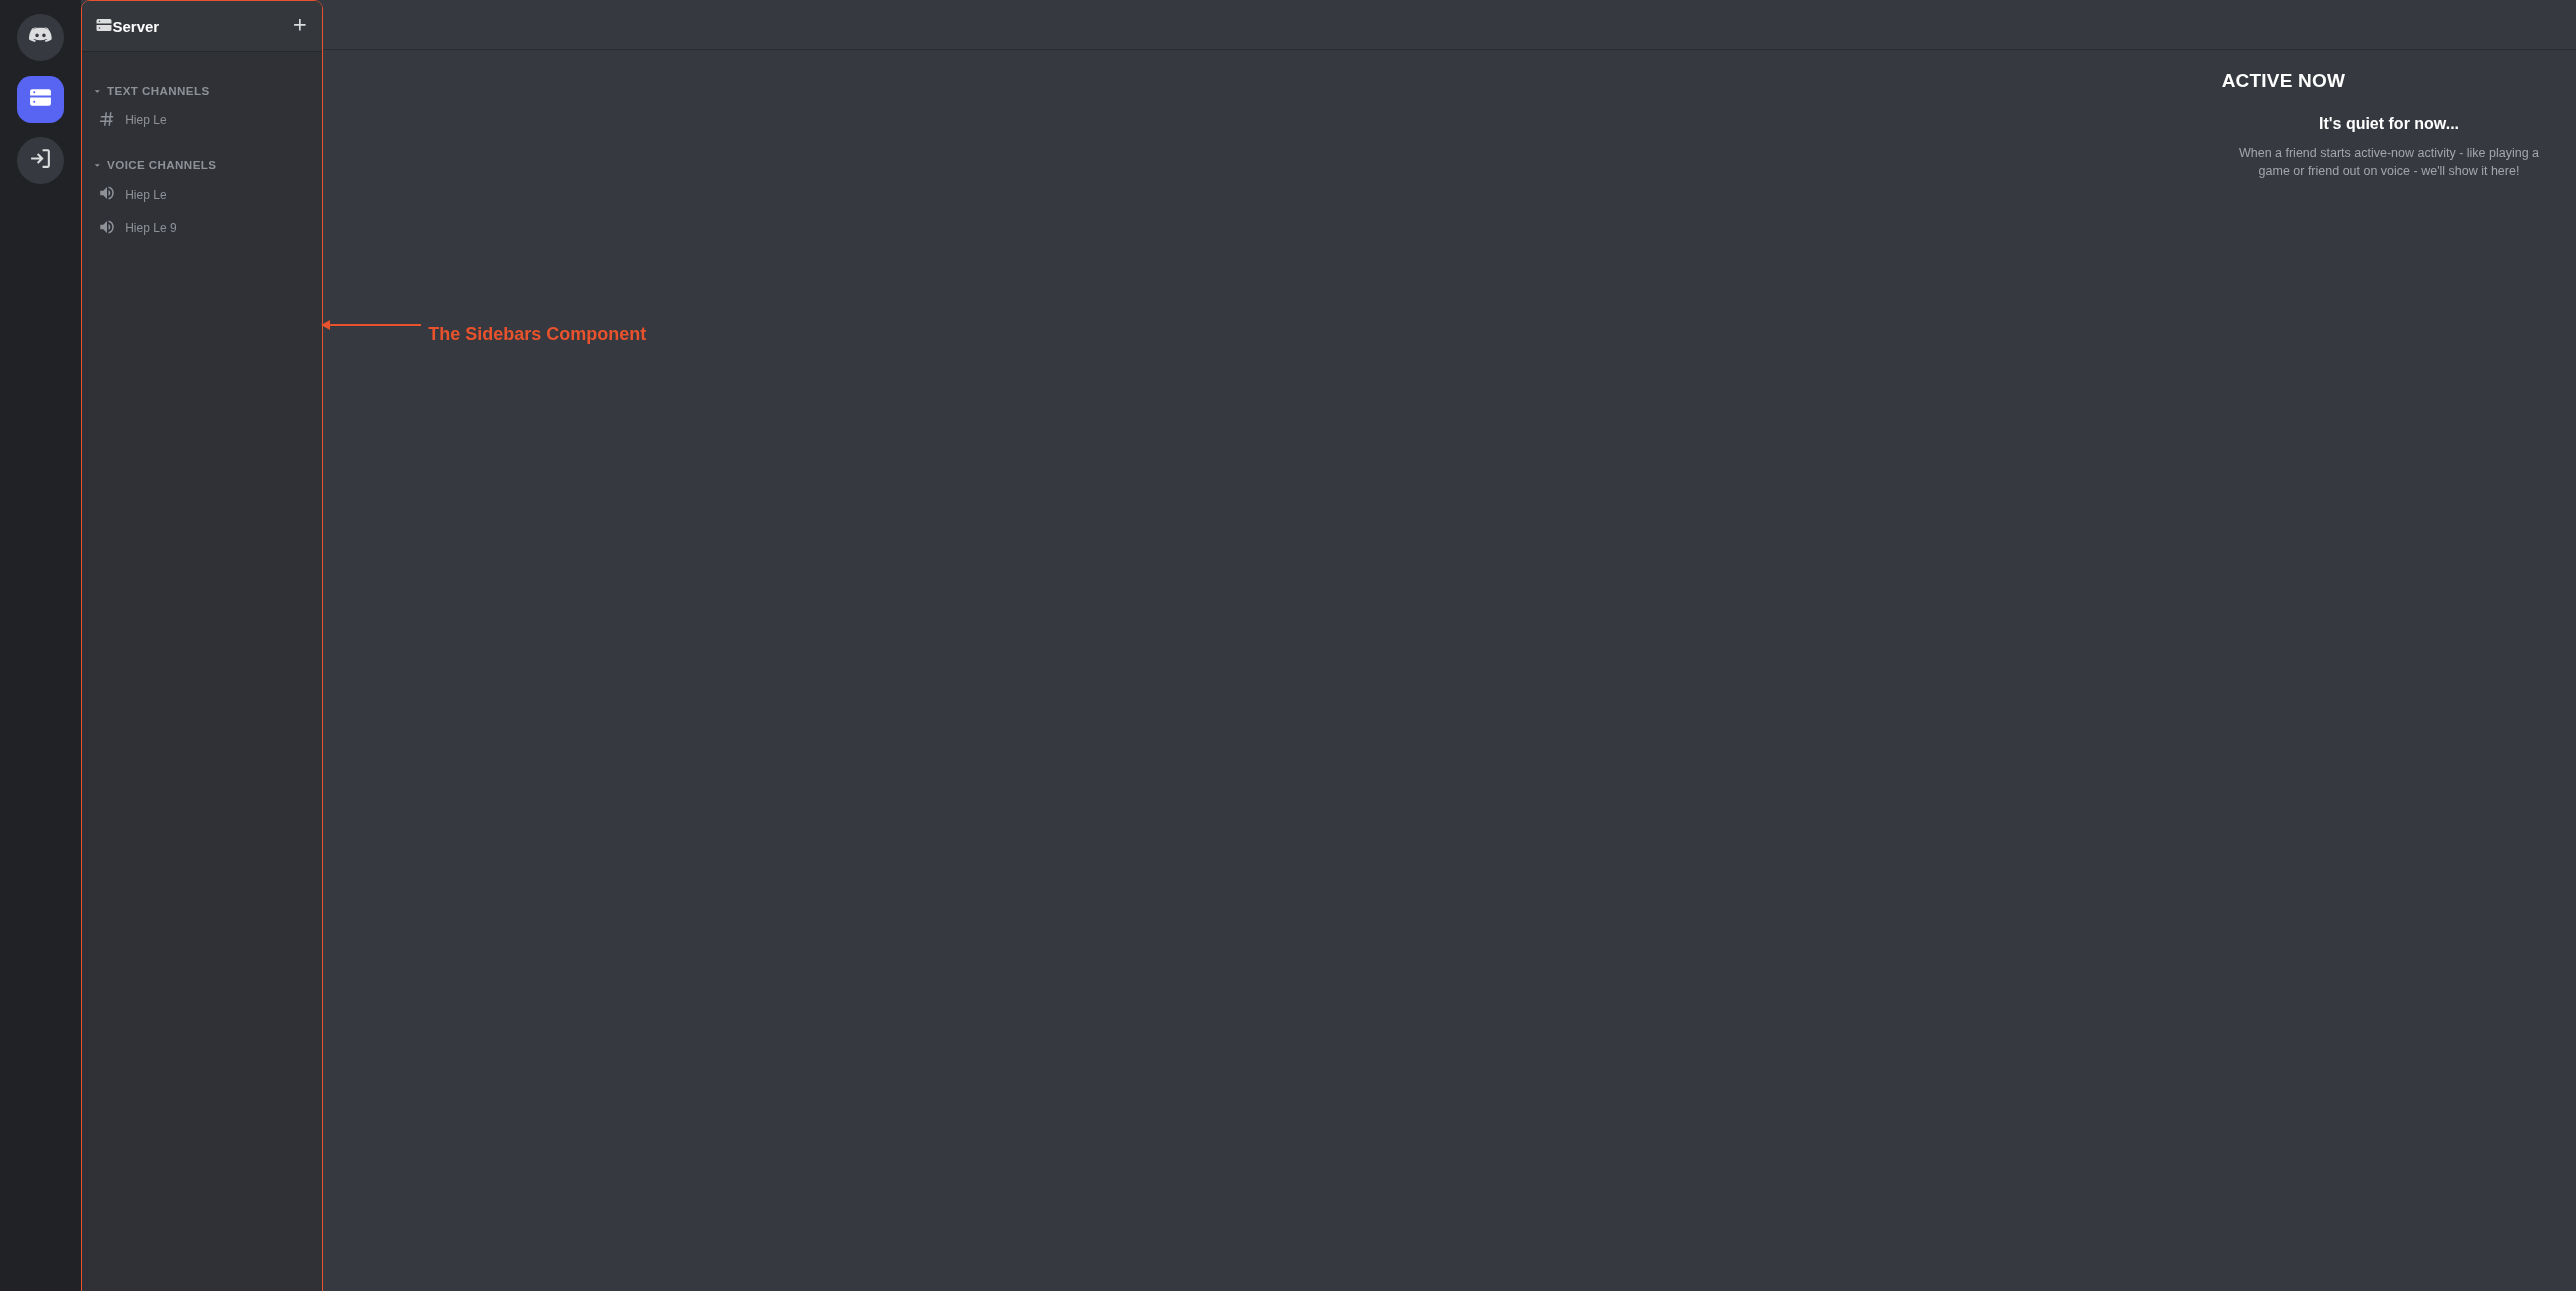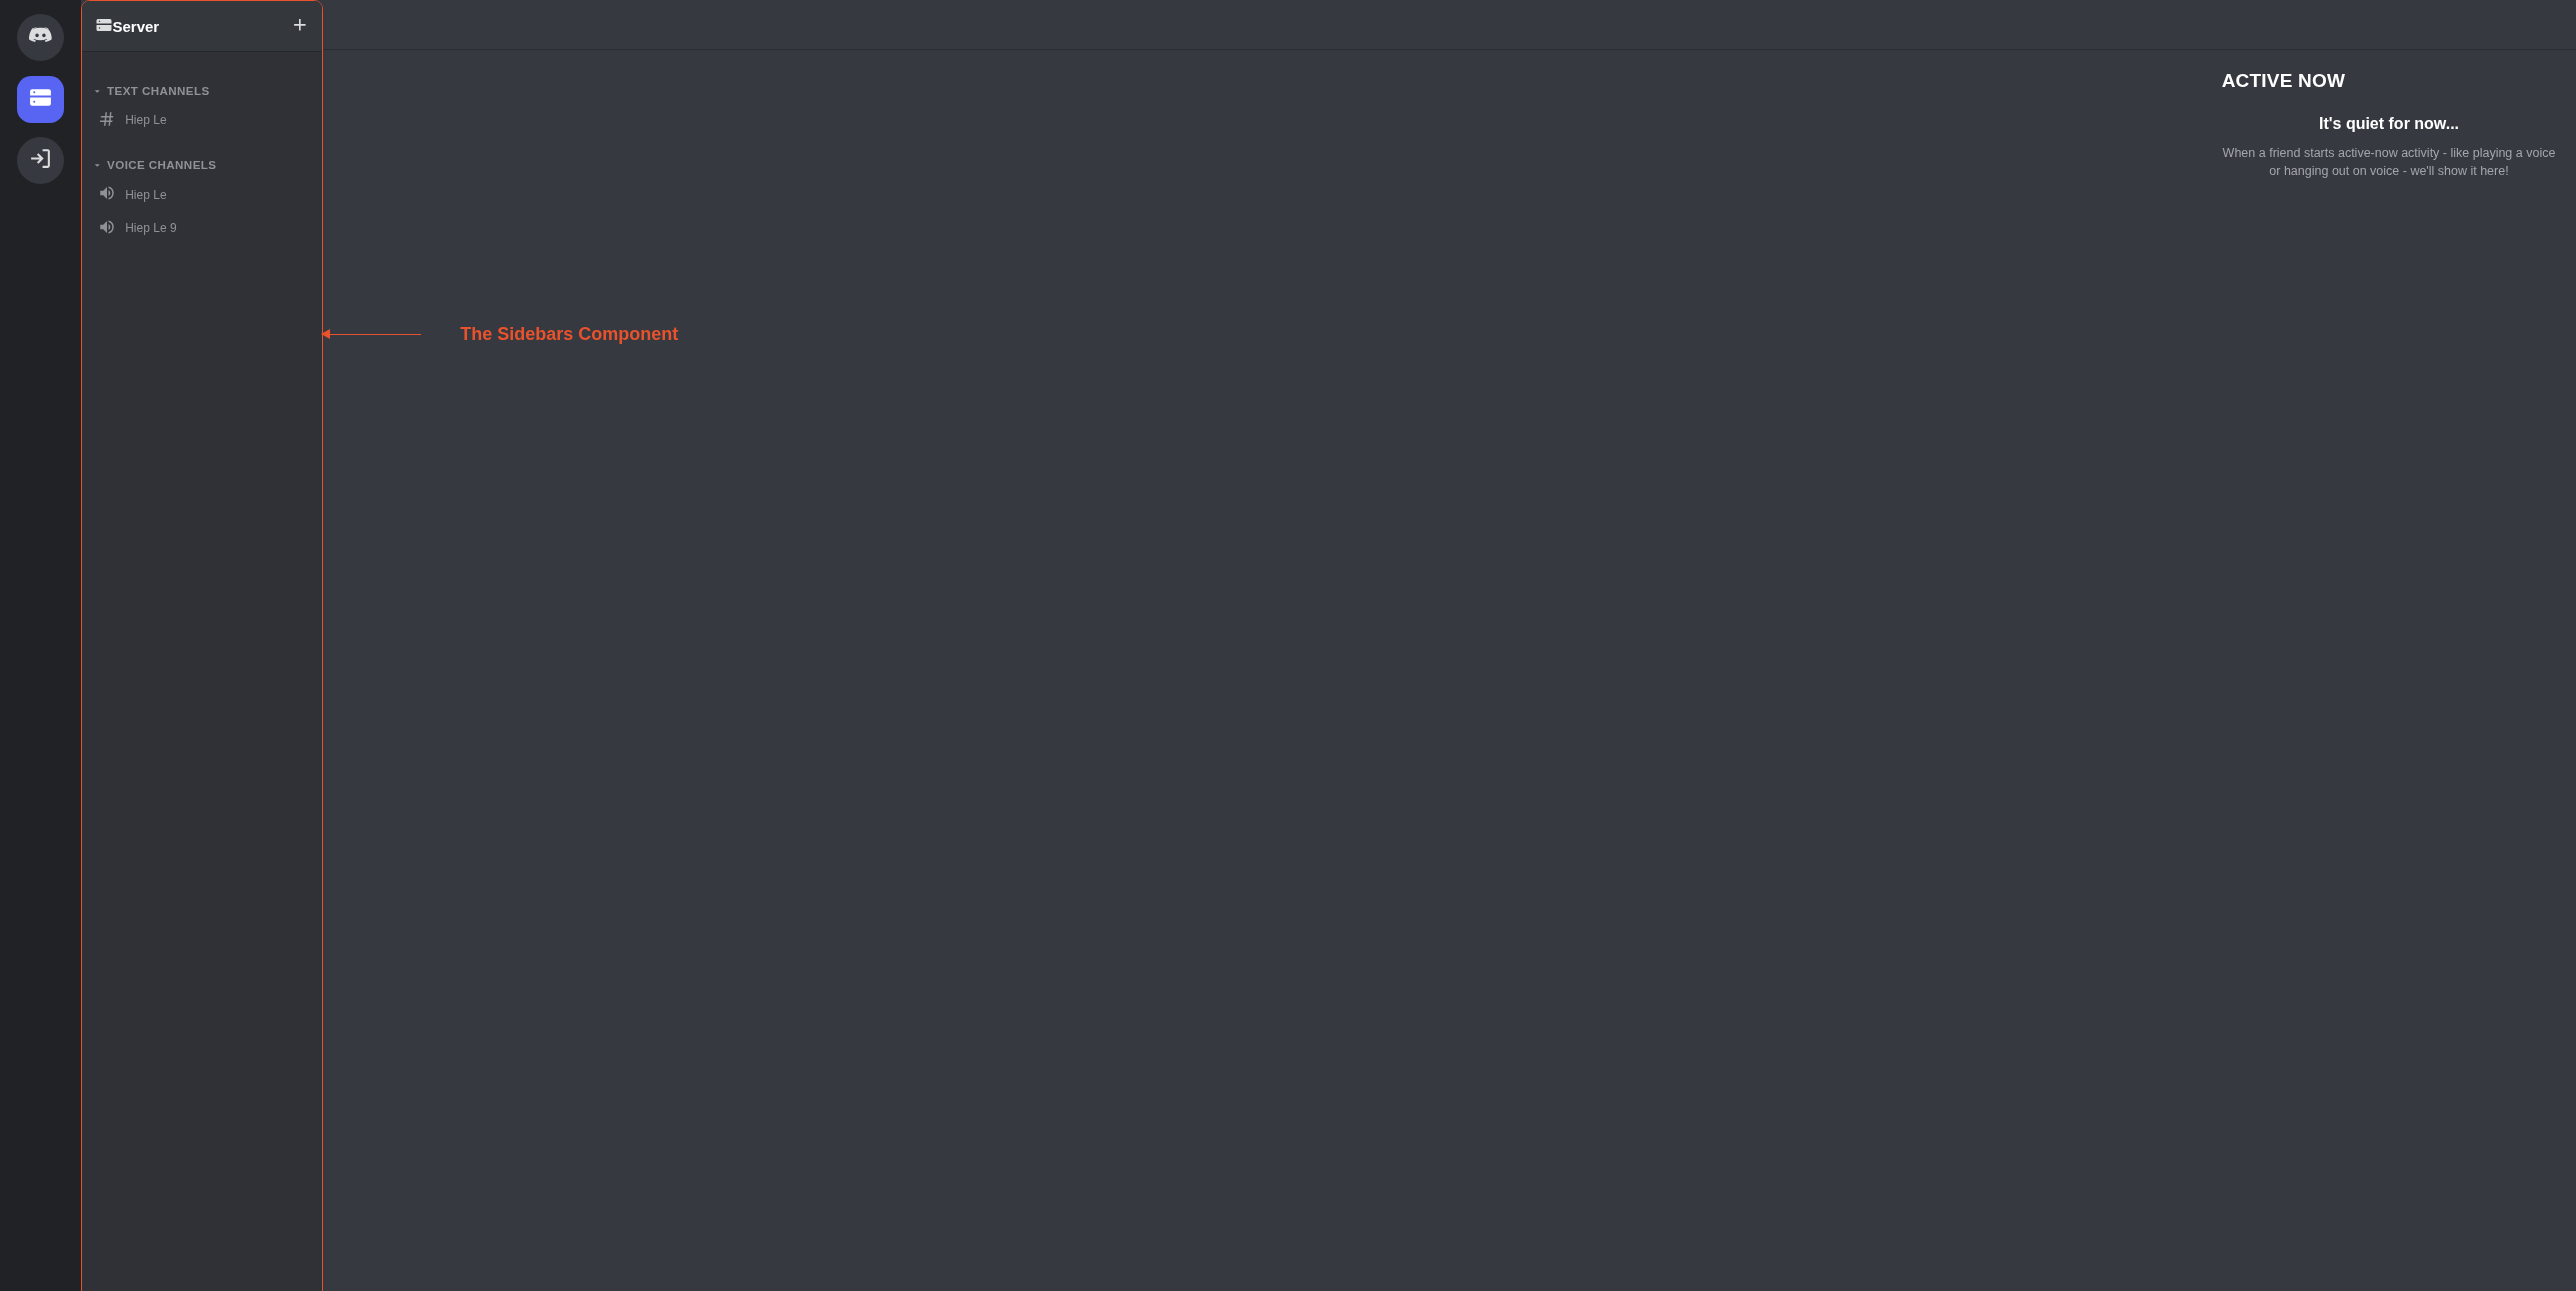--- a/index.html
+++ b/index.html
@@ -124,22 +124,20 @@
     }
     .center-pane {
       flex: 1;
       position: relative;
     }
     .annotation-arrow {
       position: absolute;
       top: 274px;
       left: 0px;
       display: flex;
-      align-items: center;
-      gap: 32px;
     }
     .annotation-arrow .line {
       width: 98px;
       height: 1.8px;
       background: #e8522c;
       position: relative;
     }
     .annotation-arrow .line::before {
       content: "";
       position: absolute;
@@ -284,18 +282,18 @@
     <div class="center-pane">
       <div class="annotation-arrow">
         <div class="line"></div>
         <span class="annotation-label">The Sidebars Component</span>
       </div>
     </div>
     <div class="right-panel">
       <div class="right-title">ACTIVE NOW</div>
       <div class="right-sub">
         <div class="quiet">It's quiet for now...</div>
-        <div class="desc">When a friend starts active-now activity - like playing a voice or hanging out on voice - we'll show it here!</div>
+        <div class="desc">When a friend starts active-now activity - like playing a game or friend out on voice - we'll show it here!</div>
       </div>
     </div>
   </div>
 </div>
 
 
 </body></html>

